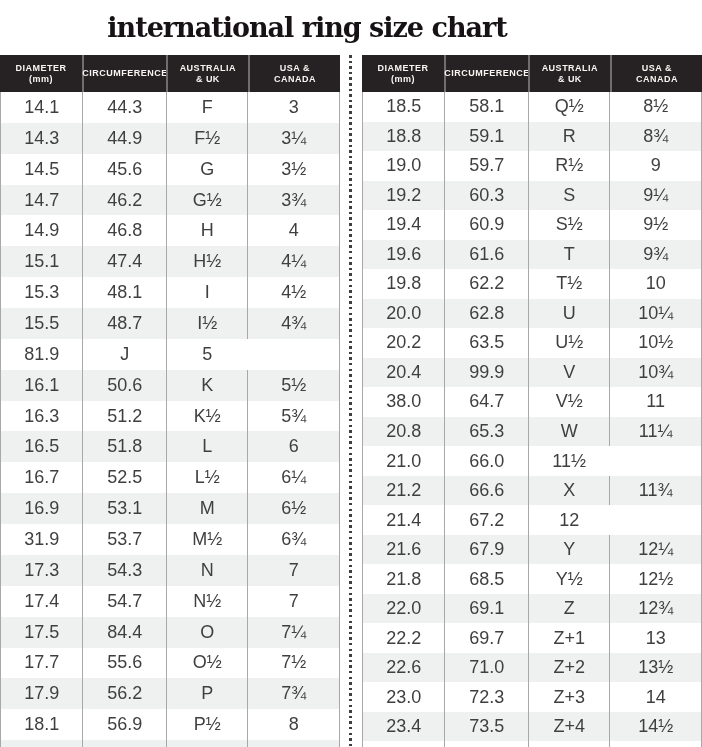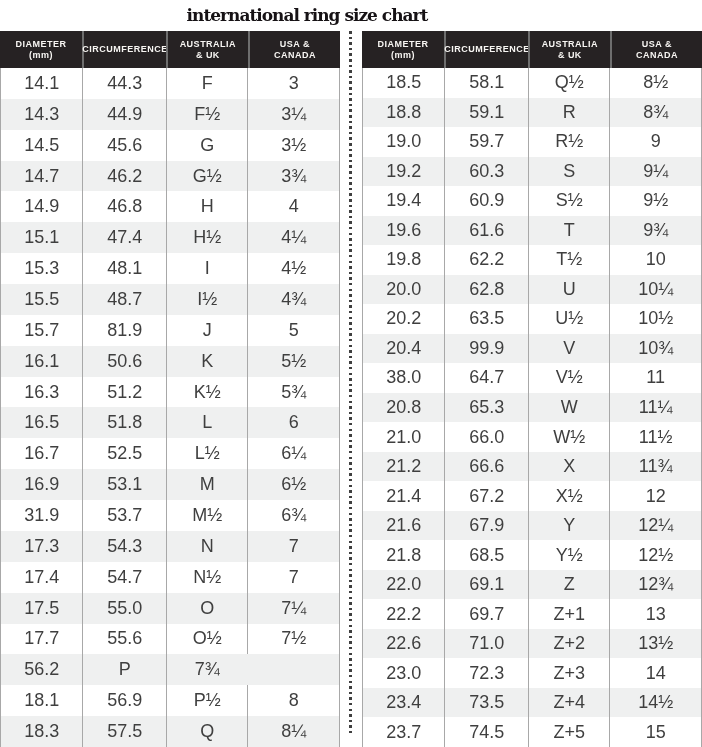--- a/index.html
+++ b/index.html
@@ -5,29 +5,29 @@
   html, body {
     margin: 0; padding: 0;
     width: 702px; height: 747px;
     background: #ffffff;
     font-family: "Liberation Sans", sans-serif;
     overflow: hidden;
   }
   .page { width: 702px; height: 747px; position: relative; }
 
   .title {
-    margin: 0;
+    margin: 12px;
     height: 31px;
     line-height: 31px;
     text-align: center;
     padding-right: 88px;
     box-sizing: border-box;
     font-family: "DejaVu Serif", serif;
     font-weight: bold;
-    font-size: 17px;
+    font-size: 27px;
     letter-spacing: -1px;
     color: var(--title-color, #161215);
     white-space: nowrap;
   }
 
   .tables {
     position: relative;
     display: flex;
     height: 564px;
   }
@@ -159,21 +159,20 @@
             <div class="td">I</div>
             <div class="td">4½</div>
           </div>
           <div class="tr">
             <div class="td">15.5</div>
             <div class="td">48.7</div>
             <div class="td">I½</div>
             <div class="td">4¾</div>
           </div>
           <div class="tr">
-            <div class="td">15.7</div>
             <div class="td">81.9</div>
             <div class="td">J</div>
             <div class="td">5</div>
           </div>
           <div class="tr">
             <div class="td">16.1</div>
             <div class="td">50.6</div>
             <div class="td">K</div>
             <div class="td">5½</div>
           </div>
@@ -214,31 +213,32 @@
             <div class="td">7</div>
           </div>
           <div class="tr">
             <div class="td">17.4</div>
             <div class="td">54.7</div>
             <div class="td">N½</div>
             <div class="td">7</div>
           </div>
           <div class="tr">
             <div class="td">17.5</div>
-            <div class="td">55.0</div>
+            <div class="td">84.4</div>
             <div class="td">O</div>
             <div class="td">7¼</div>
           </div>
           <div class="tr">
             <div class="td">17.7</div>
             <div class="td">55.6</div>
             <div class="td">O½</div>
             <div class="td">7½</div>
           </div>
           <div class="tr">
+            <div class="td">17.9</div>
             <div class="td">56.2</div>
             <div class="td">P</div>
             <div class="td">7¾</div>
           </div>
           <div class="tr">
             <div class="td">18.1</div>
             <div class="td">56.9</div>
             <div class="td">P½</div>
             <div class="td">8</div>
           </div>
@@ -338,33 +338,31 @@
           </div>
           <div class="tr">
             <div class="td">20.8</div>
             <div class="td">65.3</div>
             <div class="td">W</div>
             <div class="td">11¼</div>
           </div>
           <div class="tr">
             <div class="td">21.0</div>
             <div class="td">66.0</div>
-            <div class="td">W½</div>
             <div class="td">11½</div>
           </div>
           <div class="tr">
             <div class="td">21.2</div>
             <div class="td">66.6</div>
             <div class="td">X</div>
             <div class="td">11¾</div>
           </div>
           <div class="tr">
             <div class="td">21.4</div>
             <div class="td">67.2</div>
-            <div class="td">X½</div>
             <div class="td">12</div>
           </div>
           <div class="tr">
             <div class="td">21.6</div>
             <div class="td">67.9</div>
             <div class="td">Y</div>
             <div class="td">12¼</div>
           </div>
           <div class="tr">
             <div class="td">21.8</div>

